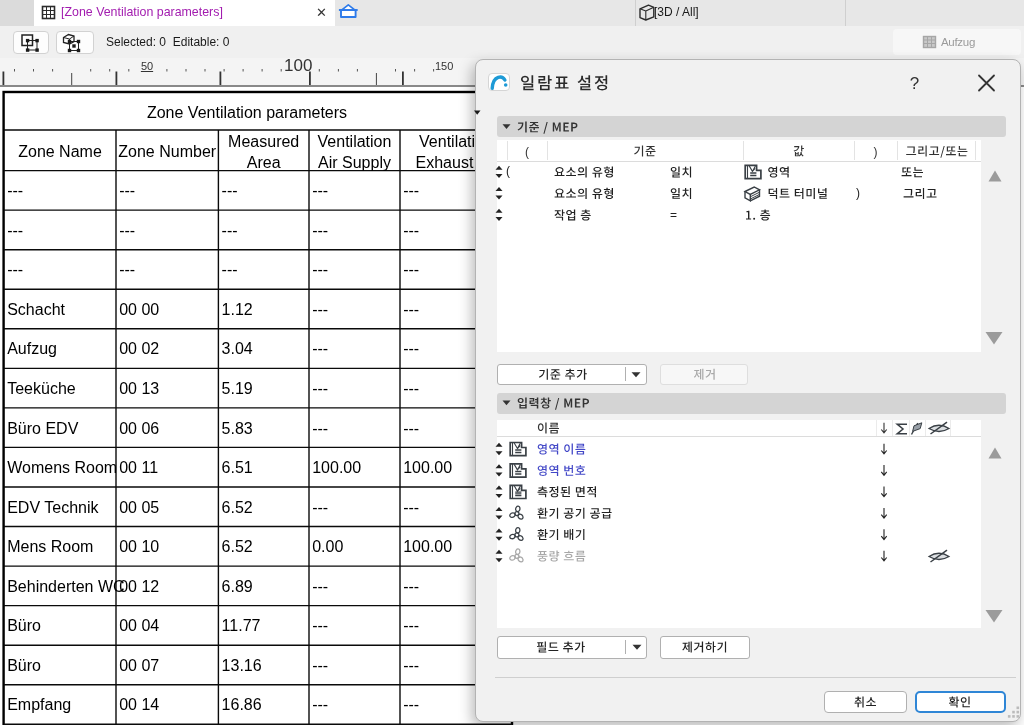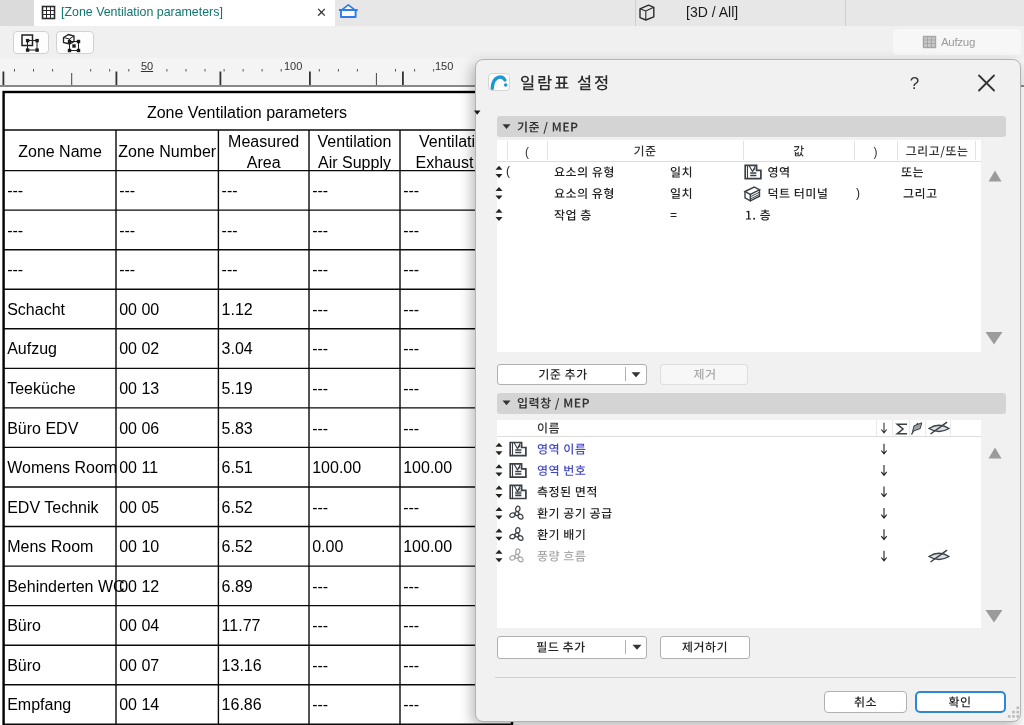--- a/index.html
+++ b/index.html
@@ -7,34 +7,35 @@
 .abs { position:absolute; }
 </style></head>
 <body>
 <div id="root">
 
 <div class="abs" style="left:0;top:0;width:1024px;height:26px;background:#e7e7e7;"></div>
 <div class="abs" style="left:0;top:0;width:34px;height:26px;background:#dbdbdb;"></div>
 <div class="abs" style="left:34px;top:0;width:301px;height:26px;background:#fff;"></div>
 <div class="abs" style="left:635px;top:0;width:1px;height:26px;background:#cfcfcf;"></div>
 <div class="abs" style="left:845px;top:0;width:1px;height:26px;background:#cfcfcf;"></div>
-<div class="abs" style="left:61px;top:0;height:25px;line-height:25px;font-size:12.4px;color:#0f766e;">[Zone Ventilation parameters]</div>
+<div class="abs" style="left:61px;top:0;height:25px;line-height:25px;font-size:12.4px;color:#a21caf;">[Zone Ventilation parameters]</div>
 <div class="abs" style="left:316px;top:0;height:25px;line-height:25px;font-size:13px;color:#333;">✕</div>
-<div class="abs" style="left:654px;top:0;height:25px;line-height:25px;font-size:14px;color:#1a1a1a;margin-left:32px;">[3D / All]</div>
+<div class="abs" style="left:654px;top:0;height:25px;line-height:25px;font-size:12px;color:#1a1a1a;">[3D / All]</div>
 
 <div class="abs" style="left:0;top:26px;width:1024px;height:32px;background:#f0f0f0;"></div>
 <div class="abs" style="left:13px;top:31px;width:36px;height:23px;background:#fdfdfd;border:1px solid #d2d2d2;border-radius:4px;"></div>
 <div class="abs" style="left:56px;top:31px;width:38px;height:23px;background:#fdfdfd;border:1px solid #d2d2d2;border-radius:4px;"></div>
+<div class="abs" style="left:106px;top:26px;height:32px;line-height:32px;font-size:12px;color:#1a1a1a;">Selected: 0&nbsp; Editable: 0</div>
 <div class="abs" style="left:893px;top:29px;width:128px;height:26px;background:#f7f7f7;border-radius:4px;"></div>
 <div class="abs" style="left:941px;top:29px;height:26px;line-height:26px;font-size:11.5px;letter-spacing:-0.3px;color:#9b9b9b;">Aufzug Settings...</div>
 
 <div class="abs" style="left:0;top:58px;width:1024px;height:27px;background:#f4f4f4;"></div>
 <div class="abs" style="left:0;top:85px;width:1024px;height:2px;background:#898989;"></div>
 <div class="abs" style="left:133px;top:58px;width:28px;text-align:center;font-size:11px;color:#333;line-height:16px;text-decoration:underline;">50</div>
-<div class="abs" style="left:284px;top:58px;width:28px;text-align:left;font-size:11px;color:#333;line-height:16px;">100</div>
+<div class="abs" style="left:284px;top:58px;width:28px;text-align:left;font-size:17px;color:#333;line-height:16px;">100</div>
 <div class="abs" style="left:435px;top:58px;width:28px;text-align:left;font-size:11px;color:#333;line-height:16px;">150</div>
 
 <div class="abs" style="left:0;top:87px;width:1024px;height:638px;background:#fff;"></div>
 <svg class="abs" style="left:0;top:0;" width="1024" height="725" viewBox="0 0 1024 725">
 <rect x="3.6" y="92" width="508.4" height="640" fill="none" stroke="#000" stroke-width="2.4"></rect>
       <path stroke="#0a0a0a" stroke-width="1.4" d="M4 130 H512 M4 170.6 H512"></path>
       <path stroke="#0a0a0a" stroke-width="1.4" d="M4 210.1 H512 M4 249.7 H512 M4 289.2 H512 M4 328.8 H512 M4 368.4 H512 M4 407.9 H512 M4 447.4 H512 M4 487.0 H512 M4 526.5 H512 M4 566.1 H512 M4 605.6 H512 M4 645.2 H512 M4 684.8 H512 M4 724.3 H512"></path>
       <path stroke="#0a0a0a" stroke-width="1.4" d="M116 130 V725 M218.4 130 V725 M309 130 V725 M400 130 V725"></path>
 <text x="247" y="117.5" font-size="16" fill="#000" text-anchor="middle" font-family="Liberation Sans">Zone Ventilation parameters</text>
       <text x="60.0" y="156.5" font-size="16" fill="#000" text-anchor="middle" font-family="Liberation Sans">Zone Name</text>

